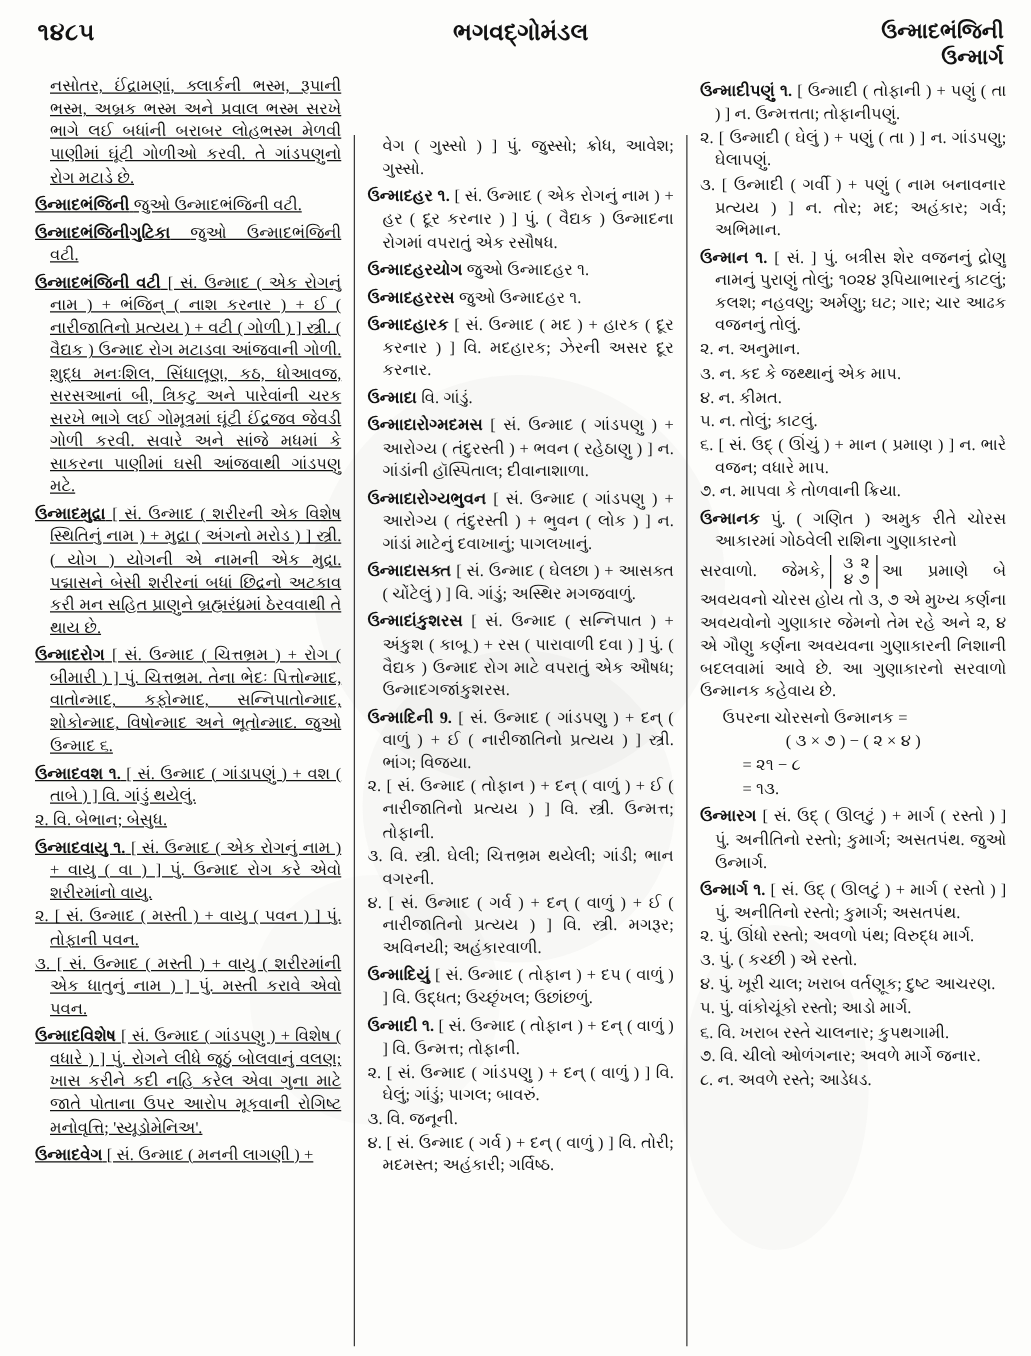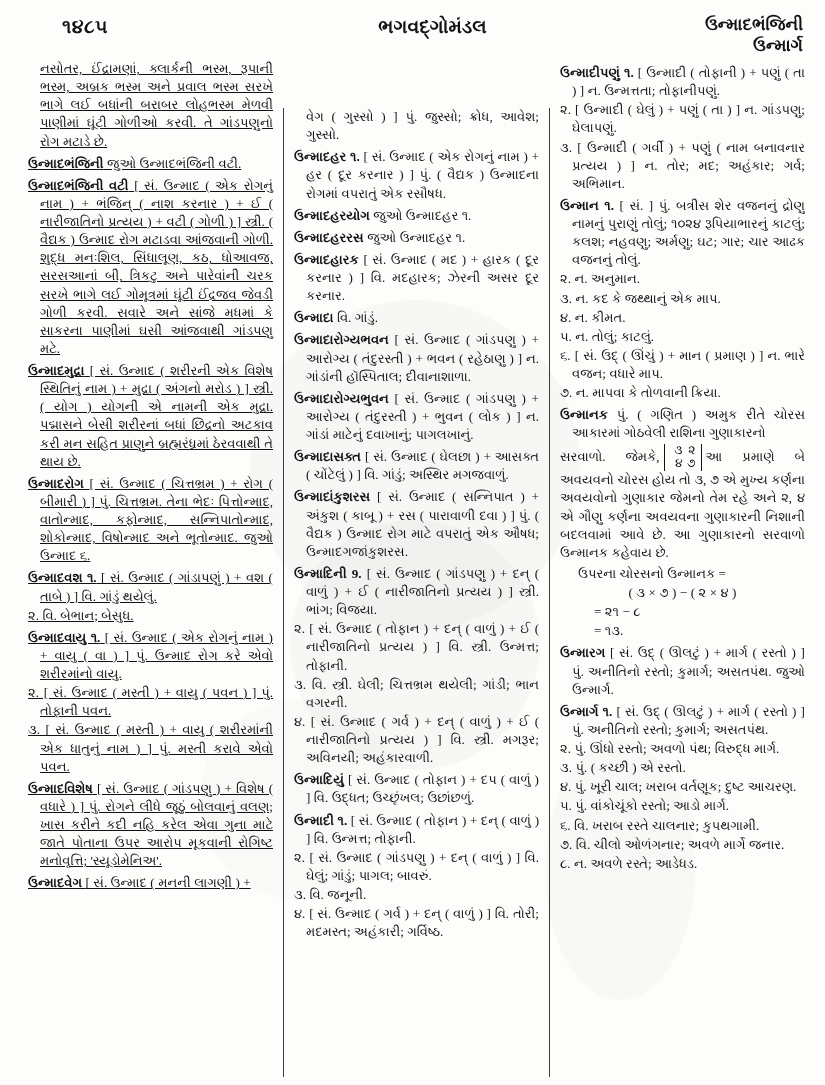--- a/index.html
+++ b/index.html
@@ -32,21 +32,20 @@
          background: rgba(120,120,120,0.03); }
   .wm4 { left: 545px; top: 740px; width: 150px; height: 260px;
          background: rgba(120,120,120,0.035); }
 
   .header {
     position: absolute;
     left: 30px;
     right: 22px;
     top: 14px;
     height: 48px;
-    margin-left: 32px;
   }
   .folio {
     position: absolute;
     left: 0;
     top: 2px;
     font-size: 19px;
     font-weight: bold;
     letter-spacing: .5px;
   }
   .booktitle {
@@ -151,39 +150,40 @@
     <div class="runheads">
       <div>ઉન્માદભંજિની</div>
       <div>ઉન્માર્ગ</div>
     </div>
   </div>
 
   <div class="columns">
     <div class="col left" id="col-left">
         <div class="p cont"><span>નસોતર, ઈંદ્રામણાં, ક્લાર્કની ભસ્મ, રૂપાની ભસ્મ, અબ્રક ભસ્મ અને પ્રવાલ ભસ્મ સરખે ભાગે લઈ બધાંની બરાબર લોહભસ્મ મેળવી પાણીમાં ઘૂંટી ગોળીઓ કરવી. તે ગાંડપણુનો રોગ મટાડે છે.</span></div>
         <div class="p entry"><span class="hw">ઉન્માદભંજિની</span> <span>જુઓ ઉન્માદભંજિની વટી.</span></div>
+        <div class="p entry"><span class="hw">ઉન્માદભંજિનીગુટિકા</span> <span>જુઓ ઉન્માદભંજિની વટી.</span></div>
         <div class="p entry"><span class="hw">ઉન્માદભંજિની વટી</span> <span>[ સં. ઉન્માદ ( એક રોગનું નામ ) + ભંજિન્ ( નાશ કરનાર ) + ઈ ( નારીજાતિનો પ્રત્યય ) + વટી ( ગોળી ) ] સ્ત્રી. ( વૈદ્યક ) ઉન્માદ રોગ મટાડવા આંજવાની ગોળી. શુદ્ધ મનઃશિલ, સિંધાલૂણ, કઠ, ધોઆવજ, સરસઆનાં બી, ત્રિકટુ અને પારેવાંની ચરક સરખે ભાગે લઈ ગોમૂત્રમાં ઘૂંટી ઈંદ્રજવ જેવડી ગોળી કરવી. સવારે અને સાંજે મધમાં કે સાકરના પાણીમાં ઘસી આંજવાથી ગાંડપણુ મટે.</span></div>
         <div class="p entry"><span class="hw">ઉન્માદમુદ્રા</span> <span>[ સં. ઉન્માદ ( શરીરની એક વિશેષ સ્થિતિનું નામ ) + મુદ્રા ( અંગનો મરોડ ) ] સ્ત્રી. ( યોગ ) યોગની એ નામની એક મુદ્રા. પદ્માસને બેસી શરીરનાં બધાં છિદ્રનો અટકાવ કરી મન સહિત પ્રાણુને બ્રહ્મરંધ્રમાં ઠેરવવાથી તે થાય છે.</span></div>
         <div class="p entry"><span class="hw">ઉન્માદરોગ</span> <span>[ સં. ઉન્માદ ( ચિત્તભ્રમ ) + રોગ ( બીમારી ) ] પું. ચિત્તભ્રમ. તેના ભેદઃ પિત્તોન્માદ, વાતોન્માદ, કફોન્માદ, સન્નિપાતોન્માદ, શોકોન્માદ, વિષોન્માદ અને ભૂતોન્માદ. જુઓ ઉન્માદ ૬.</span></div>
         <div class="p entry"><span class="hw">ઉન્માદવશ ૧.</span> <span>[ સં. ઉન્માદ ( ગાંડાપણું ) + વશ ( તાબે ) ] વિ. ગાંડું થયેલું.</span></div>
         <div class="p sense"><span>૨. વિ. બેભાન; બેસુધ.</span></div>
         <div class="p entry"><span class="hw">ઉન્માદવાયુ ૧.</span> <span>[ સં. ઉન્માદ ( એક રોગનું નામ ) + વાયુ ( વા ) ] પું. ઉન્માદ રોગ કરે એવો શરીરમાંનો વાયુ.</span></div>
         <div class="p sense"><span>૨. [ સં. ઉન્માદ ( મસ્તી ) + વાયુ ( પવન ) ] પું. તોફાની પવન.</span></div>
         <div class="p sense"><span>૩. [ સં. ઉન્માદ ( મસ્તી ) + વાયુ ( શરીરમાંની એક ધાતુનું નામ ) ] પું. મસ્તી કરાવે એવો પવન.</span></div>
         <div class="p entry"><span class="hw">ઉન્માદવિશેષ</span> <span>[ સં. ઉન્માદ ( ગાંડપણુ ) + વિશેષ ( વધારે ) ] પું. રોગને લીધે જૂઠું બોલવાનું વલણ; ખાસ કરીને કદી નહિ કરેલ એવા ગુના માટે જાતે પોતાના ઉપર આરોપ મૂકવાની રોગિષ્ટ મનોવૃત્તિ; 'સ્યૂડોમેનિઅ'.</span></div>
         <div class="p entry"><span class="hw">ઉન્માદવેગ</span> <span>[ સં. ઉન્માદ ( મનની લાગણી ) +</span></div>
       </div>
     <div class="col mid" id="col-middle">
         <div class="p cont"><span>વેગ ( ગુસ્સો ) ] પું. જુસ્સો; ક્રોધ, આવેશ; ગુસ્સો.</span></div>
         <div class="p entry"><span class="hw">ઉન્માદહર ૧.</span> <span>[ સં. ઉન્માદ ( એક રોગનું નામ ) + હર ( દૂર કરનાર ) ] પું. ( વૈદ્યક ) ઉન્માદના રોગમાં વપરાતું એક રસૌષધ.</span></div>
         <div class="p entry"><span class="hw">ઉન્માદહરયોગ</span> <span>જુઓ ઉન્માદહર ૧.</span></div>
         <div class="p entry"><span class="hw">ઉન્માદહરરસ</span> <span>જુઓ ઉન્માદહર ૧.</span></div>
         <div class="p entry"><span class="hw">ઉન્માદહારક</span> <span>[ સં. ઉન્માદ ( મદ ) + હારક ( દૂર કરનાર ) ] વિ. મદહારક; ઝેરની અસર દૂર કરનાર.</span></div>
         <div class="p entry"><span class="hw">ઉન્માદા</span> <span>વિ. ગાંડું.</span></div>
-        <div class="p entry"><span class="hw">ઉન્માદારોગ્યભવન</span> <span>[ સં. ઉન્માદ ( ગાંડપણુ ) + આરોગ્ય ( તંદુરસ્તી ) + ભવન ( રહેઠાણુ ) ] ન. ગાંડાંની હૉસ્પિતાલ; દીવાનાશાળા.</span></div>
+        <div class="p entry"><span class="hw">ઉન્માદારોગ્મદમસ</span> <span>[ સં. ઉન્માદ ( ગાંડપણુ ) + આરોગ્ય ( તંદુરસ્તી ) + ભવન ( રહેઠાણુ ) ] ન. ગાંડાંની હૉસ્પિતાલ; દીવાનાશાળા.</span></div>
         <div class="p entry"><span class="hw">ઉન્માદારોગ્યભુવન</span> <span>[ સં. ઉન્માદ ( ગાંડપણુ ) + આરોગ્ય ( તંદુરસ્તી ) + ભુવન ( લોક ) ] ન. ગાંડાં માટેનું દવાખાનું; પાગલખાનું.</span></div>
         <div class="p entry"><span class="hw">ઉન્માદાસક્ત</span> <span>[ સં. ઉન્માદ ( ઘેલછા ) + આસક્ત ( ચોંટેલું ) ] વિ. ગાંડું; અસ્થિર મગજવાળું.</span></div>
         <div class="p entry"><span class="hw">ઉન્માદાંકુશરસ</span> <span>[ સં. ઉન્માદ ( સન્નિપાત ) + અંકુશ ( કાબૂ ) + રસ ( પારાવાળી દવા ) ] પું. ( વૈદ્યક ) ઉન્માદ રોગ માટે વપરાતું એક ઔષધ; ઉન્માદગજાંકુશરસ.</span></div>
         <div class="p entry"><span class="hw">ઉન્માદિની 9.</span> <span>[ સં. ઉન્માદ ( ગાંડપણુ ) + દન્ ( વાળું ) + ઈ ( નારીજાતિનો પ્રત્યય ) ] સ્ત્રી. ભાંગ; વિજયા.</span></div>
         <div class="p sense"><span>૨. [ સં. ઉન્માદ ( તોફાન ) + દન્ ( વાળું ) + ઈ ( નારીજાતિનો પ્રત્યય ) ] વિ. સ્ત્રી. ઉન્મત્ત; તોફાની.</span></div>
         <div class="p sense"><span>૩. વિ. સ્ત્રી. ઘેલી; ચિત્તભ્રમ થયેલી; ગાંડી; ભાન વગરની.</span></div>
         <div class="p sense"><span>૪. [ સં. ઉન્માદ ( ગર્વ ) + દન્ ( વાળું ) + ઈ ( નારીજાતિનો પ્રત્યય ) ] વિ. સ્ત્રી. મગરૂર; અવિનયી; અહંકારવાળી.</span></div>
         <div class="p entry"><span class="hw">ઉન્માદિયું</span> <span>[ સં. ઉન્માદ ( તોફાન ) + દપ ( વાળું ) ] વિ. ઉદ્ધત; ઉચ્છૃંખલ; ઉછાંછળું.</span></div>
         <div class="p entry"><span class="hw">ઉન્માદી ૧.</span> <span>[ સં. ઉન્માદ ( તોફાન ) + દન્ ( વાળું ) ] વિ. ઉન્મત્ત; તોફાની.</span></div>
         <div class="p sense"><span>૨. [ સં. ઉન્માદ ( ગાંડપણુ ) + દન્ ( વાળું ) ] વિ. ઘેલું; ગાંડું; પાગલ; બાવરું.</span></div>

